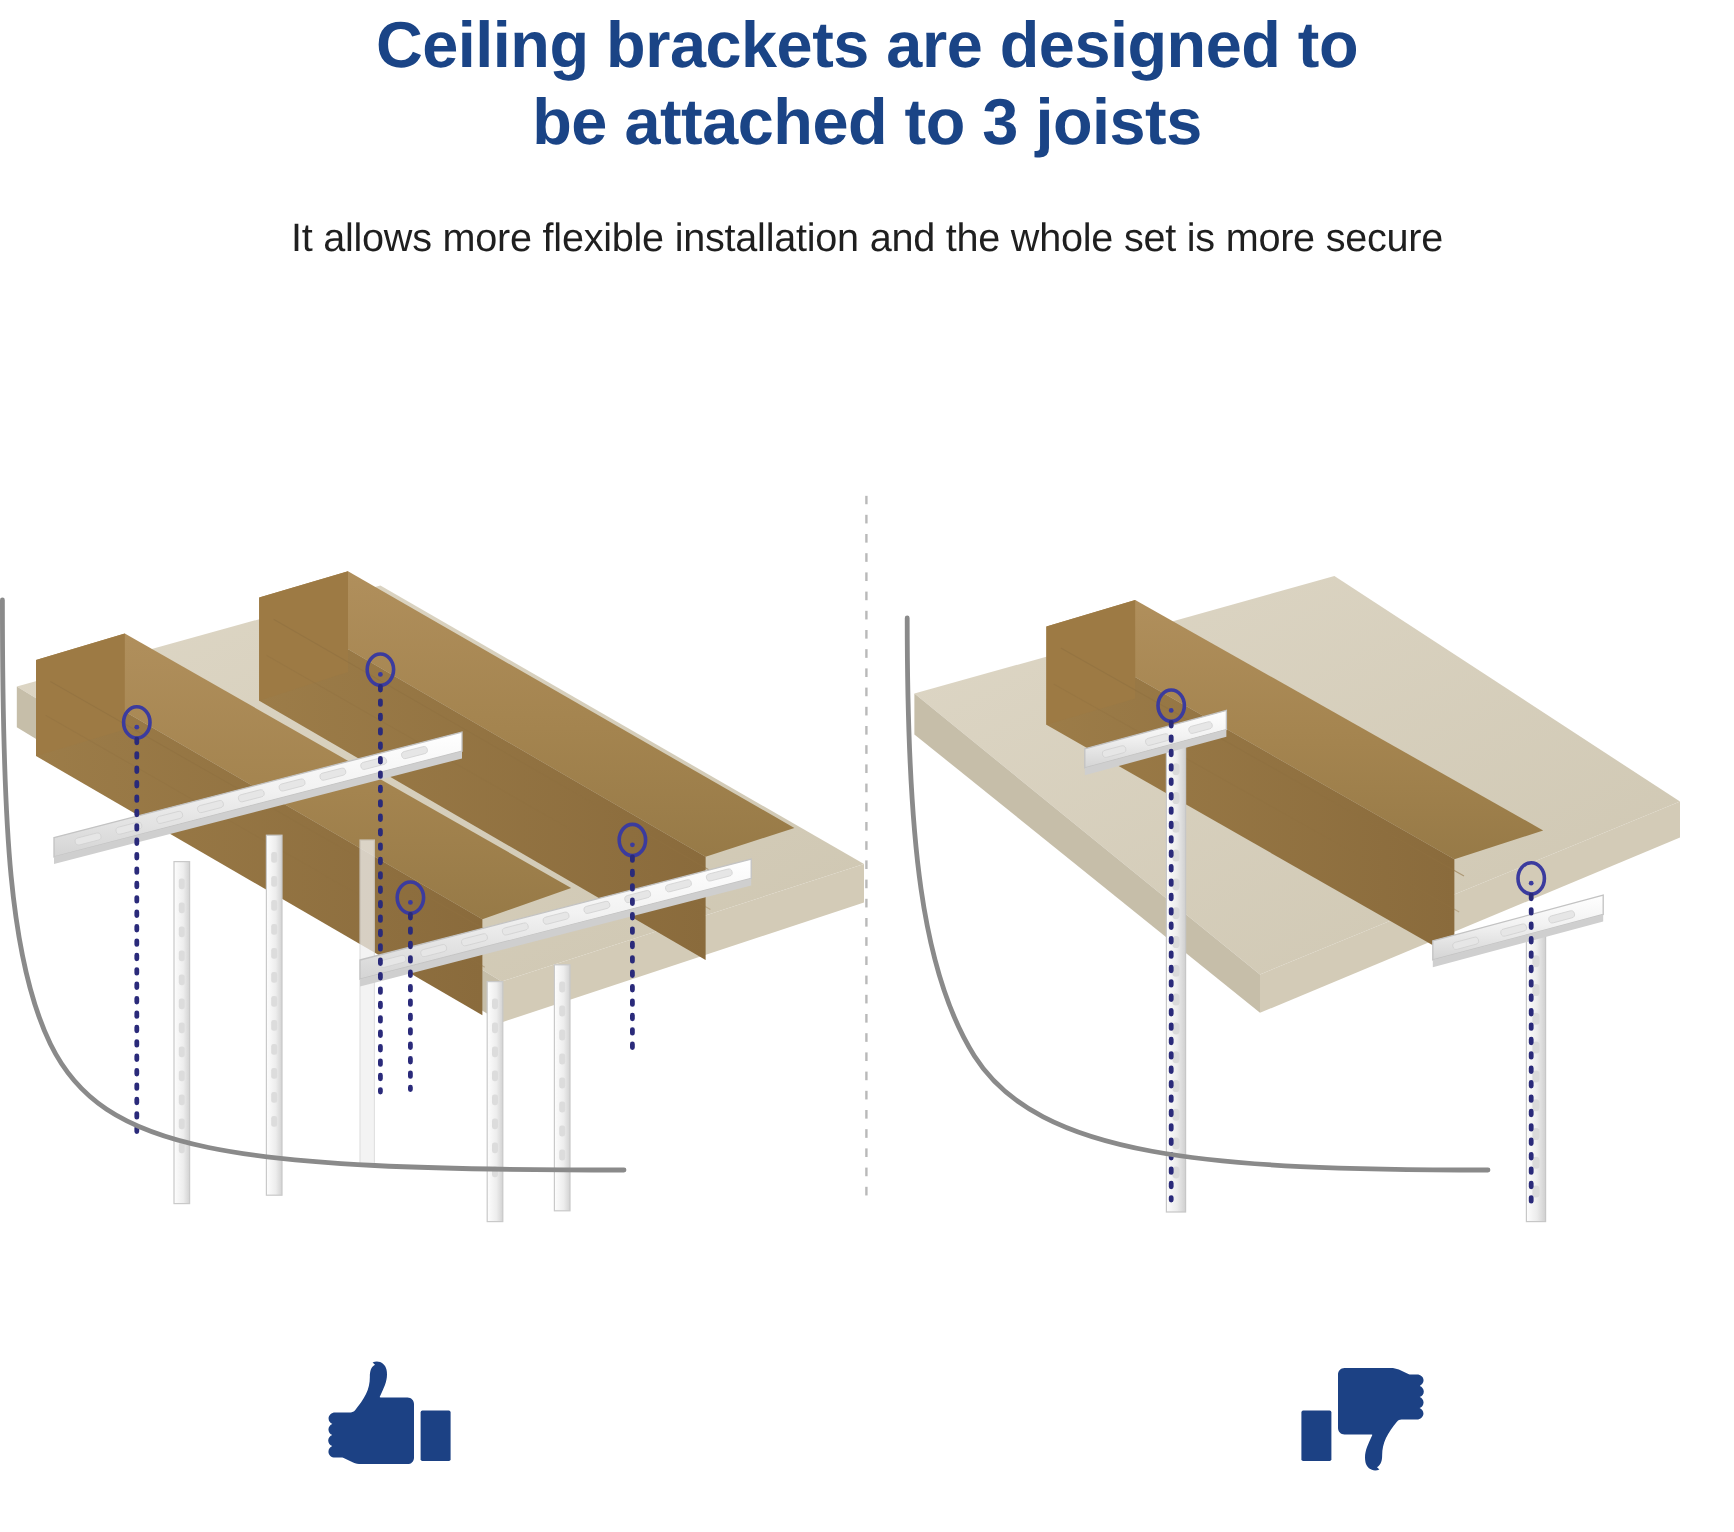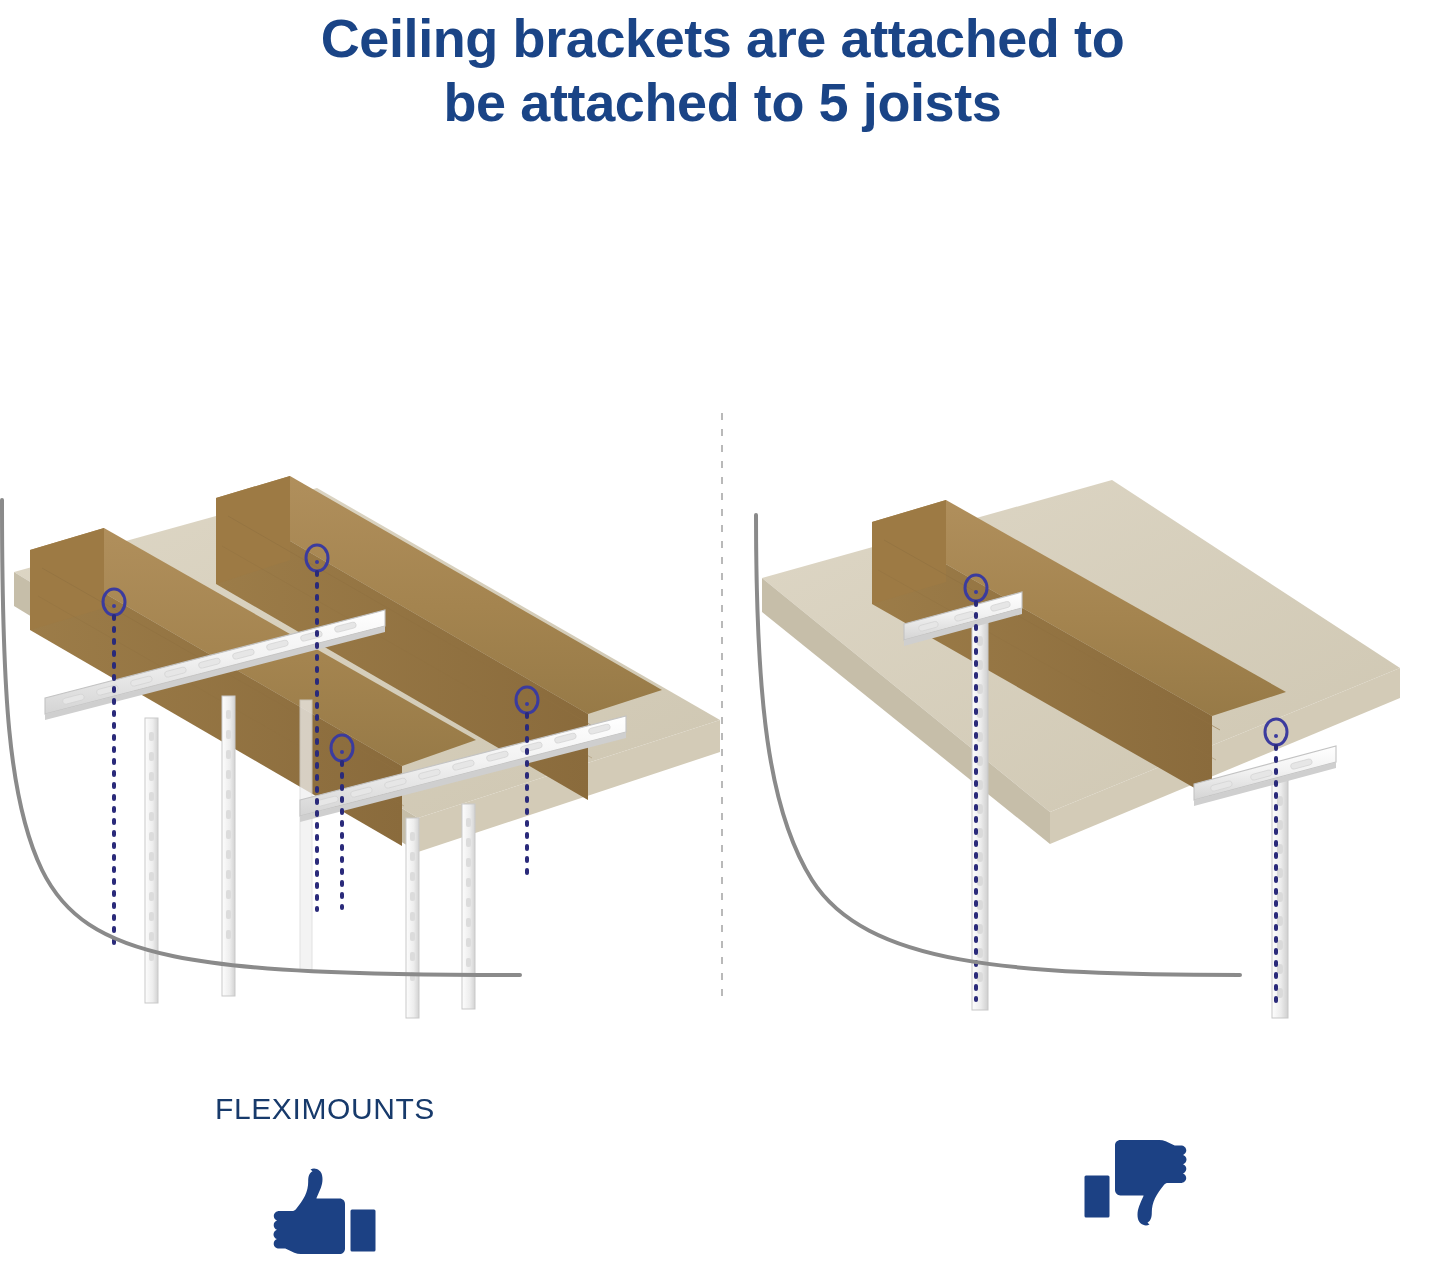--- a/index.html
+++ b/index.html
@@ -95,23 +95,24 @@
     justify-content: center;
     align-items: center;
   }
   .thumb-wrap svg { display: block; }
 </style>
 </head>
 <body>
 
 <div class="header">
   <h1 class="title">
-    <span class="line">Ceiling brackets are attached to</span>
-    <span class="line">be attached to 5 joists</span>
+    <span class="line">Ceiling brackets are designed to</span>
+    <span class="line">be attached to 3 joists</span>
   </h1>
+  <p class="subtitle">It allows more flexible installation and the whole set is more secure</p>
 </div>
 
 <div class="divider"></div>
 
 <div class="panel panel-left">
 <svg width="720" height="620" viewBox="0 0 720 620" xmlns="http://www.w3.org/2000/svg">
   <defs>
     <linearGradient id="woodFaceL" x1="0" y1="0" x2="0" y2="1">
       <stop offset="0%" stop-color="#b08f5c"></stop>
       <stop offset="55%" stop-color="#a4844f"></stop>
@@ -398,21 +399,20 @@
       <circle cx="556" cy="336" r="2" fill="#3b3b9e"></circle>
       <line x1="556" y1="346" x2="556" y2="608" stroke="#2a2a7a" stroke-width="4" stroke-dasharray="3 9" stroke-linecap="round"></line>
     </g>
   </g>
 
   <path d="M 36,115 C 36,300 48,410 92,480 C 146,565 290,575 520,575" fill="none" stroke="#8a8a8a" stroke-width="4" stroke-linecap="round"></path>
 </svg>
 </div>
 
 <div class="brand-block brand-left">
-  <div class="brand-name">FLEXIMOUNTS</div>
   <div class="thumb-wrap">
     <svg width="110" height="92" viewBox="0 0 110 92" xmlns="http://www.w3.org/2000/svg">
       <path fill="#1c4184" d="M40.5 1.5c4.8-2.5 10.5 0.6 11.6 5.9 0.9 4.3 0.2 8.6-1.3 12.7-1.2 3.3-2.8 6.4-4.2 9.6-0.3 0.6-0.2 0.9 0.6 0.9h22.4c3.0 0 5.4 2.4 5.4 5.4v44.7c0 3.0-2.4 5.4-5.4 5.4H30.9c-2.3 0-4.5-0.5-6.6-1.4l-7.9-3.6c-0.8-0.4-1.4-0.5-2.3-0.5H9.2c-3.1 0-5.5-2.1-5.5-4.9 0-2.1 1.3-3.8 3.2-4.6-2.0-0.7-3.4-2.5-3.4-4.6 0-2.2 1.4-4.0 3.5-4.7-2.0-0.7-3.3-2.5-3.3-4.6 0-2.1 1.3-3.9 3.3-4.6-1.9-0.8-3.2-2.5-3.2-4.6 0-2.8 2.4-5.0 5.5-5.0h12.8c1.5 0 2.8-0.6 3.8-1.8 3.4-4.2 6.7-8.6 9.1-13.5 2.2-4.6 3.2-9.3 3.2-14.3 0-4.6 0.9-8.3 4.3-10.1z"></path>
       <rect x="80.5" y="41.5" width="25" height="42" rx="1.5" fill="#1c4184"></rect>
     </svg>
   </div>
 </div>
 
 <div class="brand-block brand-right">
   <div class="thumb-wrap">

